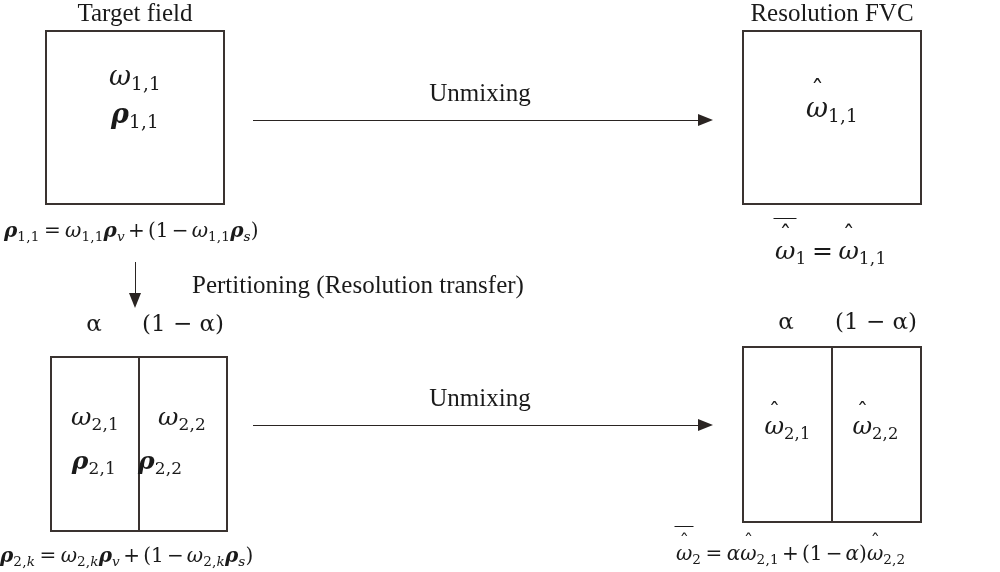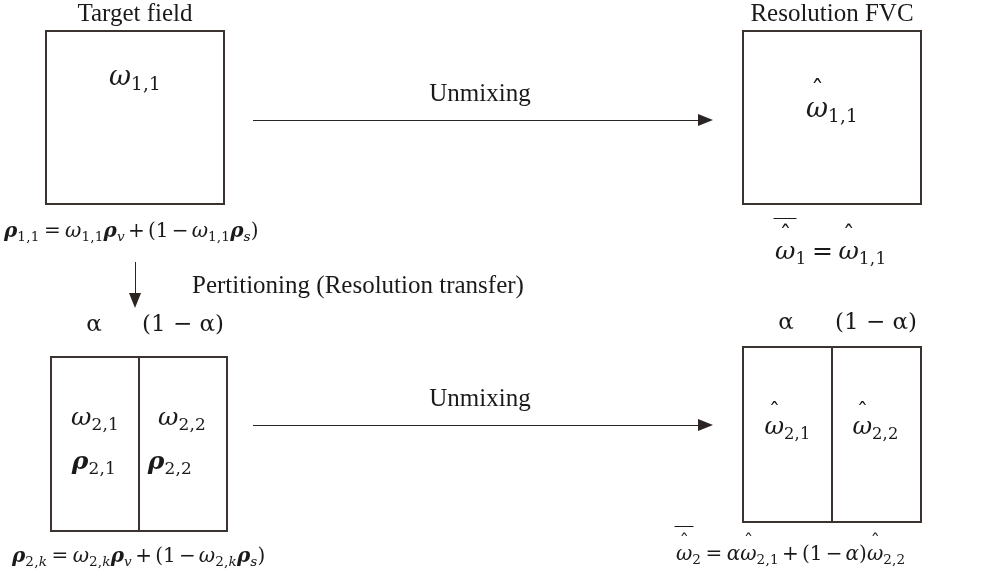--- a/index.html
+++ b/index.html
@@ -122,20 +122,23 @@
 </style>
 </head>
 <body>
 
 <div class="abs heading" style="left:45px; top:0px; width:180px;">Target field</div>
 
 <div class="abs cell-box" style="left:45px; top:30px; width:180px; height:175px;">
   <div class="inbox-label math" style="top:30px;">
     <span class="mi">ω</span><span class="sub">1,1</span>
   </div>
+  <div class="inbox-label math" style="top:68px;">
+    <span class="mbold">ρ</span><span class="sub">1,1</span>
+  </div>
 </div>
 
 <div class="abs math eqline" style="left:4px; top:220px;">
   <span class="mbold">ρ</span><span class="sub">1,1</span><span class="opeq">=</span><span class="mi">ω</span><span class="sub">1,1</span><span class="mbold">ρ</span><span class="sub"><span class="mi">v</span></span><span class="op">+</span><span class="mup">(</span><span class="mup">1</span><span class="op">−</span><span class="mi">ω</span><span class="sub">1,1</span><span class="mbold">ρ</span><span class="sub"><span class="mi">s</span></span><span class="mup">)</span>
 </div>
 
 <div class="abs heading" style="left:300px; top:80px; width:360px;">Unmixing</div>
 <div class="h-arrow-line" style="left:253px; top:120px; width:450px;"></div>
 <div class="h-arrow-head" style="left:698px; top:113.5px;"></div>
 
@@ -164,26 +167,26 @@
   <div class="abs math" style="left:0; top:46px; width:86px; text-align:center; font-size:25px;">
     <span class="mi">ω</span><span class="sub">2,1</span>
   </div>
   <div class="abs math" style="left:0; top:90px; width:84px; text-align:center; font-size:25px;">
     <span class="mbold">ρ</span><span class="sub">2,1</span>
   </div>
 
   <div class="abs math" style="left:86px; top:46px; width:88px; text-align:center; font-size:25px;">
     <span class="mi">ω</span><span class="sub">2,2</span>
   </div>
-  <div class="abs math" style="left:86px; top:90px; width:64px; text-align:center; font-size:25px;">
+  <div class="abs math" style="left:86px; top:90px; width:64px; font-size:25px;">
     <span class="mbold">ρ</span><span class="sub">2,2</span>
   </div>
 </div>
 
-<div class="abs math eqline" style="left:12px; top:545px;">
+<div class="abs math eqline" style="left:0; top:545px;">
   <span class="mbold">ρ</span><span class="sub"><span class="mup">2,</span><span class="mi">k</span></span><span class="opeq">=</span><span class="mi">ω</span><span class="sub"><span class="mup">2,</span><span class="mi">k</span></span><span class="mbold">ρ</span><span class="sub"><span class="mi">v</span></span><span class="op">+</span><span class="mup">(</span><span class="mup">1</span><span class="op">−</span><span class="mi">ω</span><span class="sub"><span class="mup">2,</span><span class="mi">k</span></span><span class="mbold">ρ</span><span class="sub"><span class="mi">s</span></span><span class="mup">)</span>
 </div>
 
 <div class="abs heading" style="left:300px; top:385px; width:360px;">Unmixing</div>
 <div class="h-arrow-line" style="left:253px; top:425px; width:450px;"></div>
 <div class="h-arrow-head" style="left:698px; top:418.5px;"></div>
 
 <div class="abs colhdr math" style="left:742px; top:310px; width:88px;">α</div>
 <div class="abs colhdr math" style="left:830px; top:310px; width:92px;">(1 − α)</div>
 

